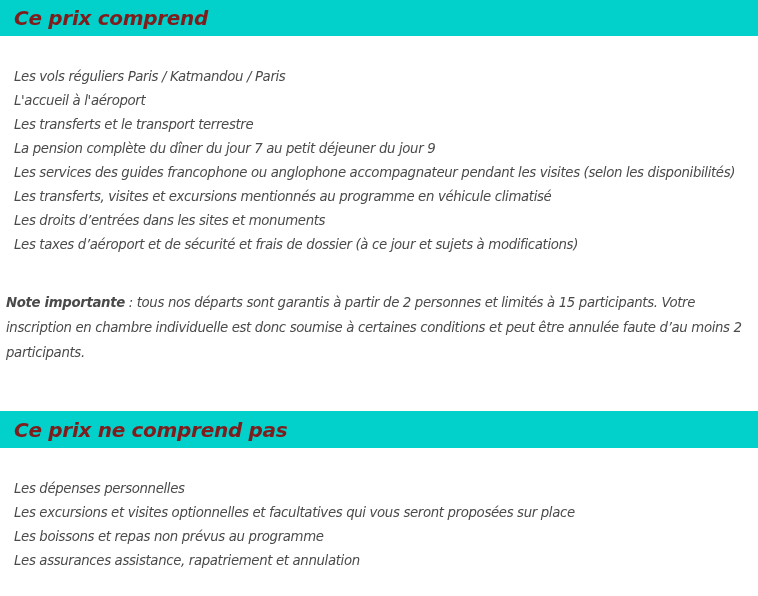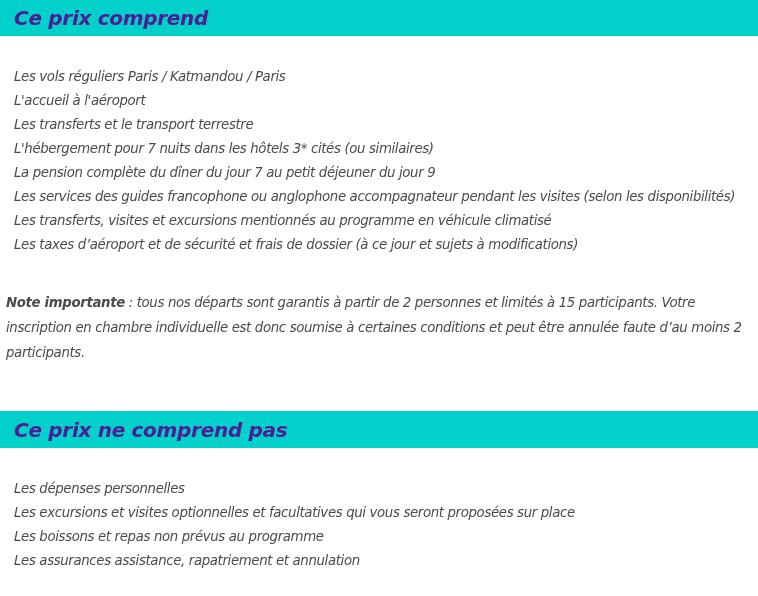--- a/index.html
+++ b/index.html
@@ -32,21 +32,21 @@
   }
   .section-header.first {
     height: 36px;
     padding: 0 0 0 14px;
   }
   .section-header.second {
     height: 37px;
     padding: 0 0 0 14px;
   }
   .section-header-title {
-    color: #4c1d95;
+    color: #7f1d1d;
     font-family: "DejaVu Sans", sans-serif;
     font-style: italic;
     font-weight: bold;
     font-size: 20px;
     line-height: 1;
     letter-spacing: -0.3px;
     white-space: nowrap;
   }
 
   
@@ -102,24 +102,24 @@
     <span class="section-header-title">Ce prix comprend</span>
   </div>
 
   <div class="spacer-after-header-1"></div>
 
   <div class="section-body">
     <ul class="item-list">
       <li class="item">Les vols réguliers Paris / Katmandou / Paris</li>
       <li class="item">L'accueil à l'aéroport</li>
       <li class="item">Les transferts et le transport terrestre</li>
-      <li class="item">L'hébergement pour 7 nuits dans les hôtels 3* cités (ou similaires)</li>
       <li class="item">La pension complète du dîner du jour 7 au petit déjeuner du jour 9</li>
       <li class="item">Les services des guides francophone ou anglophone accompagnateur pendant les visites (selon les disponibilités)</li>
       <li class="item">Les transferts, visites et excursions mentionnés au programme en véhicule climatisé</li>
+      <li class="item">Les droits d’entrées dans les sites et monuments</li>
       <li class="item">Les taxes d’aéroport et de sécurité et frais de dossier (à ce jour et sujets à modifications)</li>
     </ul>
 
     <div class="spacer-after-list-1"></div>
 
     <p class="note"><span class="note-label">Note importante</span><span class="note-body"> : tous nos départs sont garantis à partir de 2 personnes et limités à 15 participants. Votre inscription en chambre individuelle est donc soumise à certaines conditions et peut être annulée faute d’au moins 2 participants.</span></p>
   </div>
 
   <div class="spacer-after-note"></div>
 

